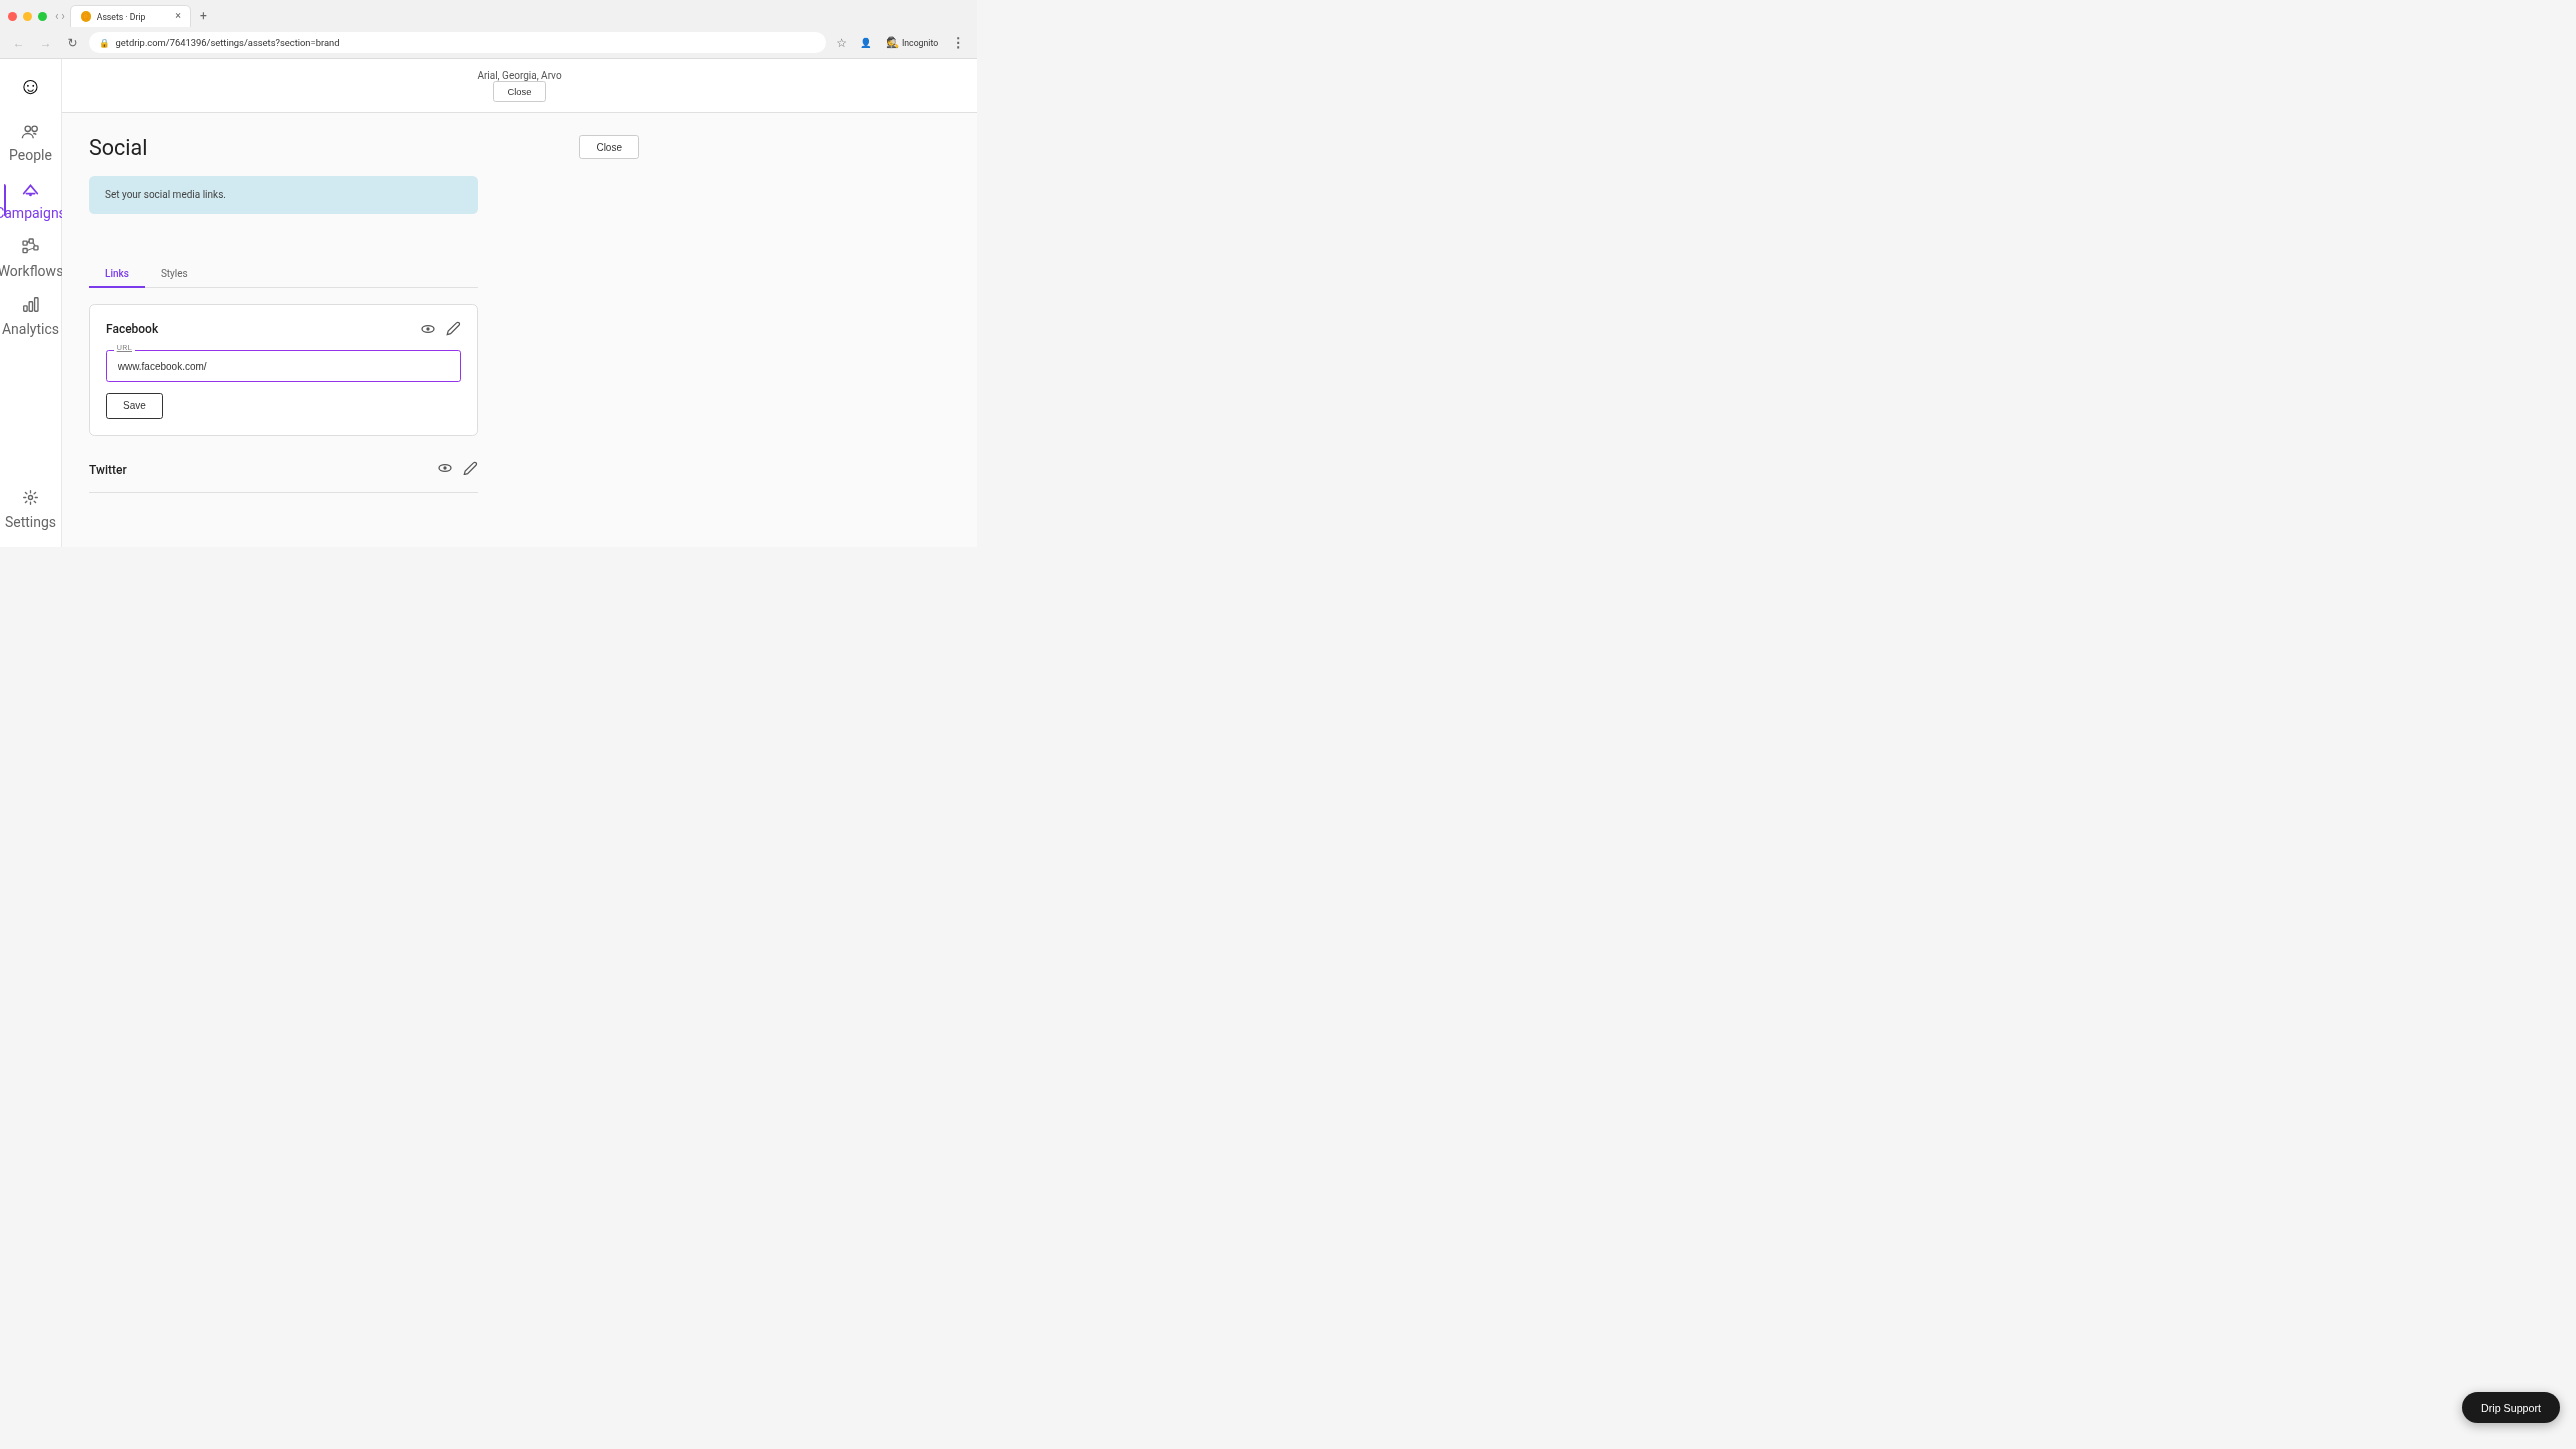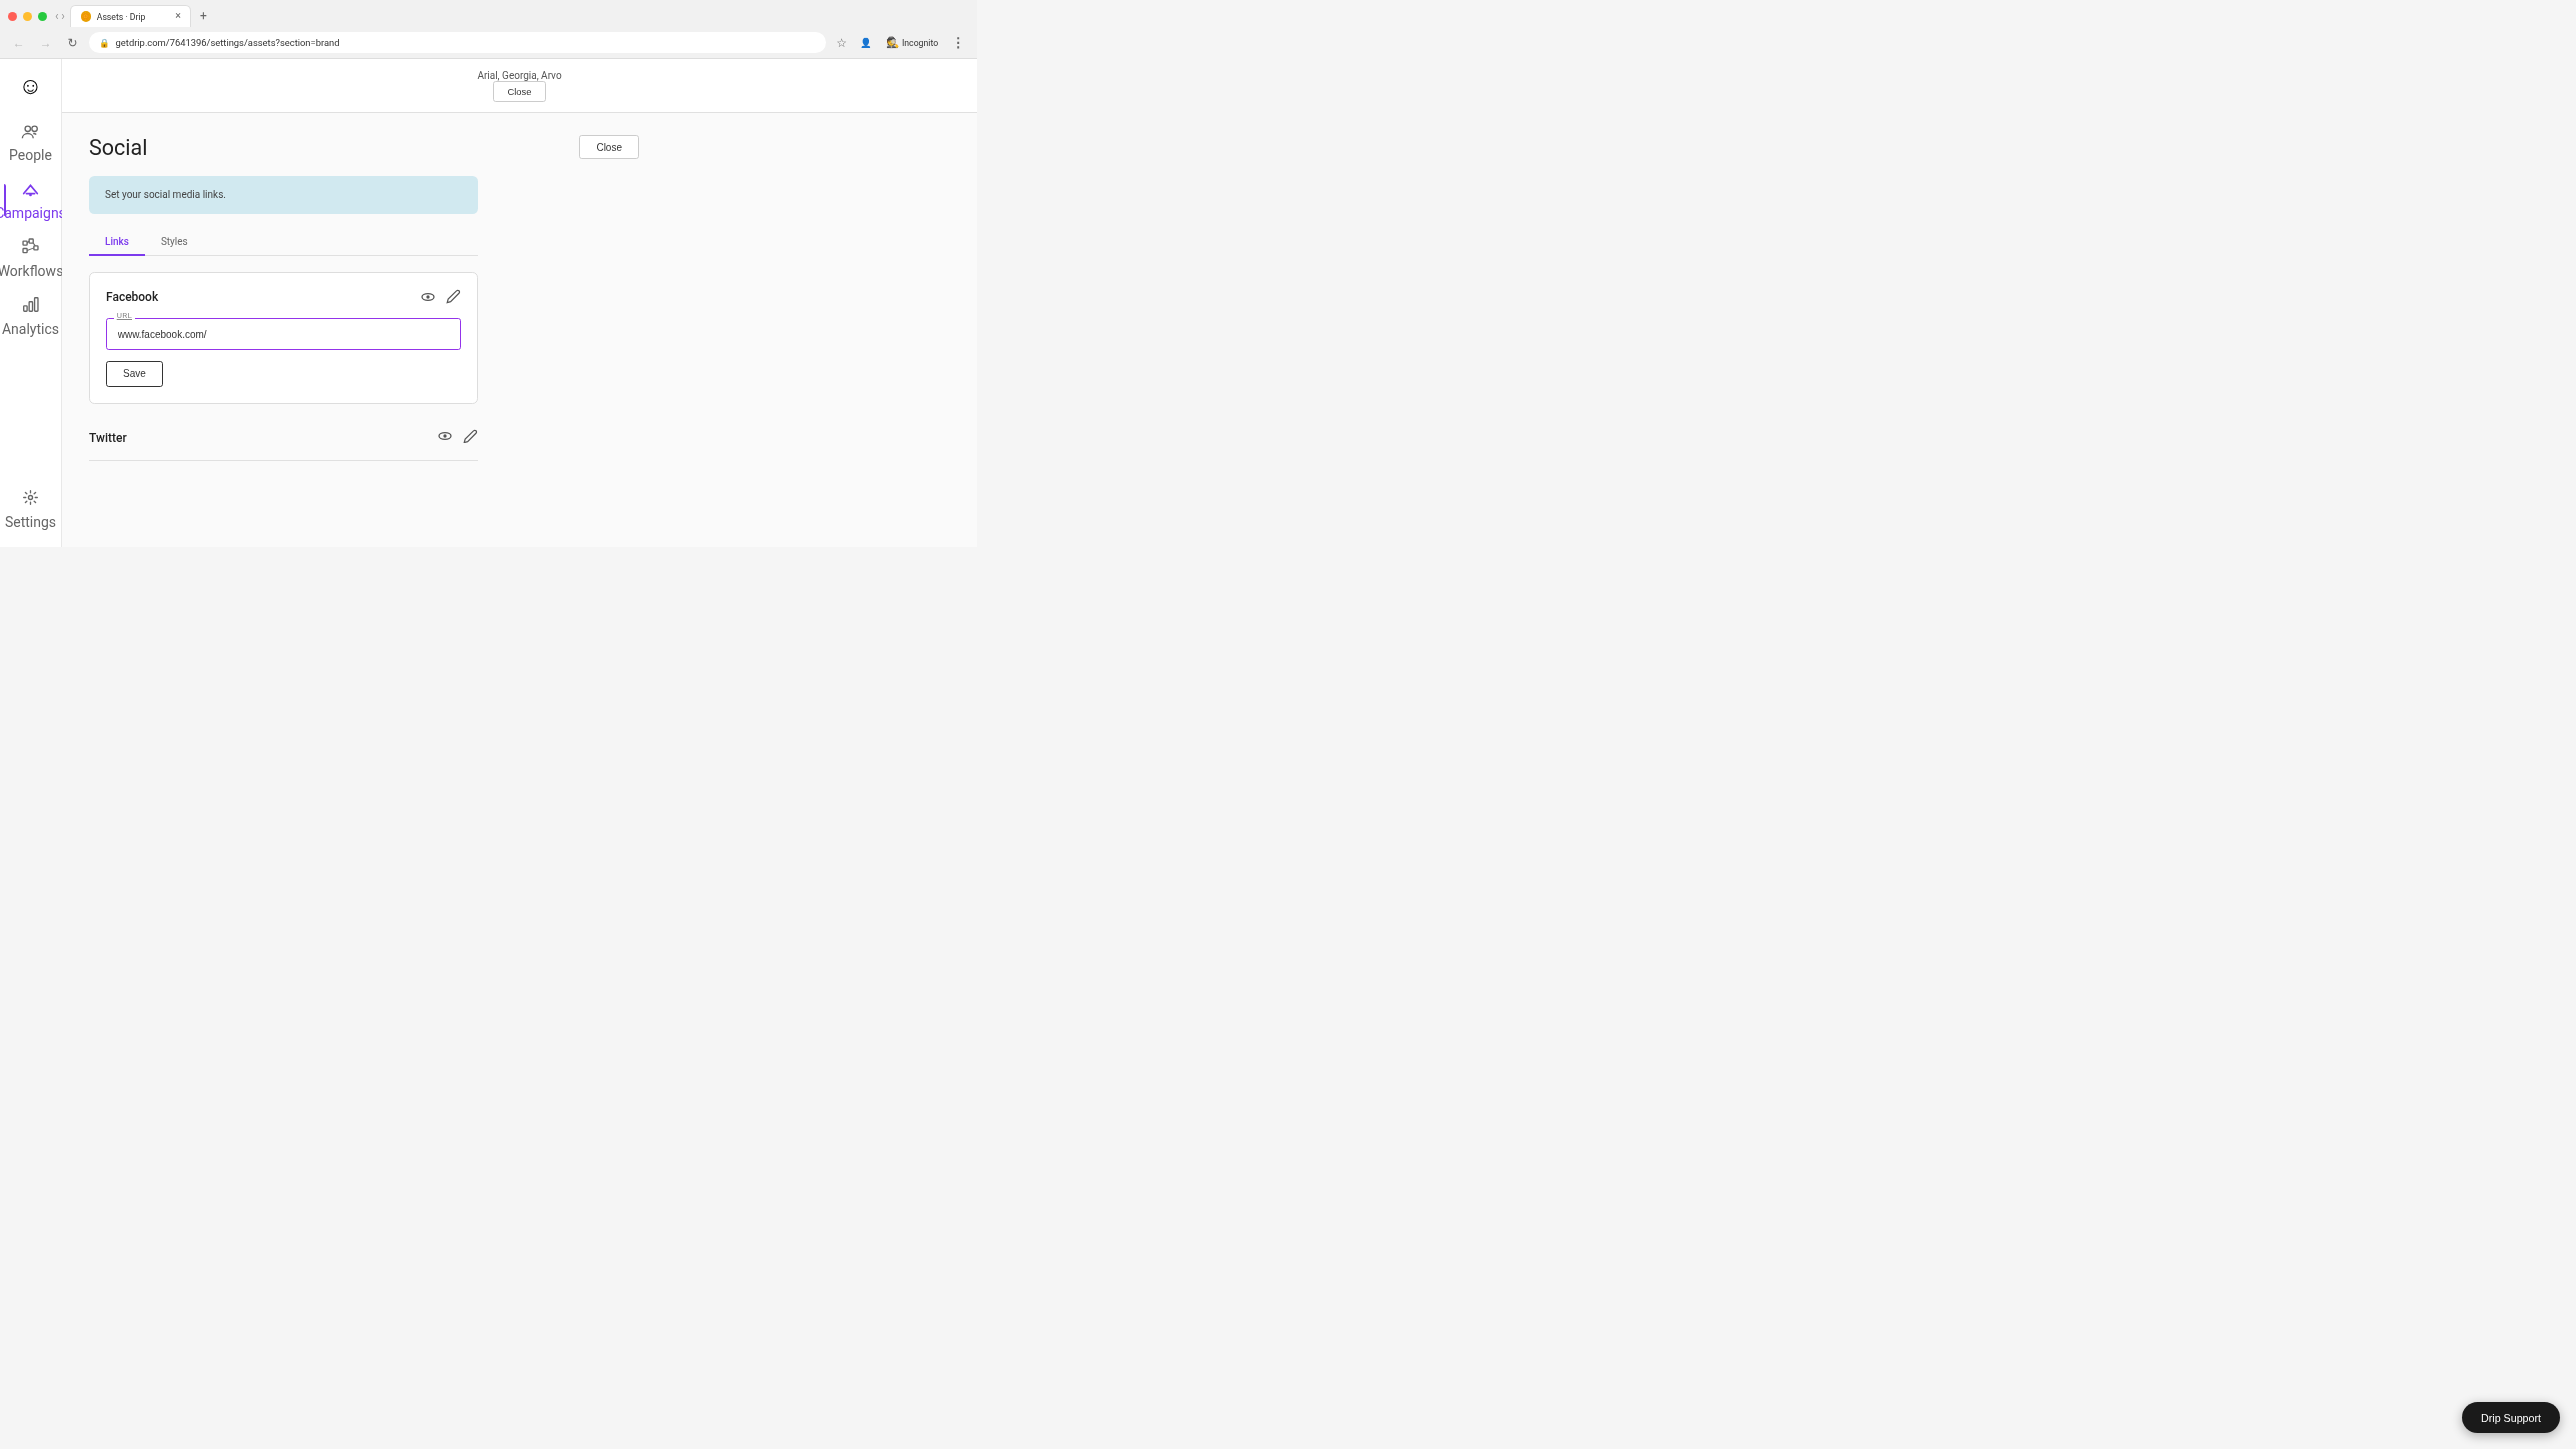--- a/index.html
+++ b/index.html
@@ -285,20 +285,21 @@
       margin-bottom: 16px;
       max-width: 389px;
     }
     .tab {
       padding: 6.7px 16px;
       font-size: 10px;
       cursor: pointer;
       color: #666;
       border-bottom: 2px solid transparent;
       margin-bottom: -1.3px;
+      margin-top: 32px;
     }
     .tab.active {
       color: #7c3aed;
       border-bottom: 2px solid #7c3aed;
       font-weight: 500;
     }
 
     
     .social-card {
       max-width: 389px;
@@ -392,21 +393,21 @@
       background: none;
       border: none;
       cursor: pointer;
       color: #555;
       font-size: 14.8px;
     }
 
     
     .drip-support-btn {
       position: fixed;
-      bottom: 16px;
+      bottom: 26px;
       right: 16px;
       background: #1a1a1a;
       color: white;
       padding: 9.4px 19px;
       border-radius: 21.5px;
       font-size: 10.7px;
       font-weight: 500;
       cursor: pointer;
       border: none;
       box-shadow: 0 2.7px 10.7px rgba(0,0,0,0.3);

